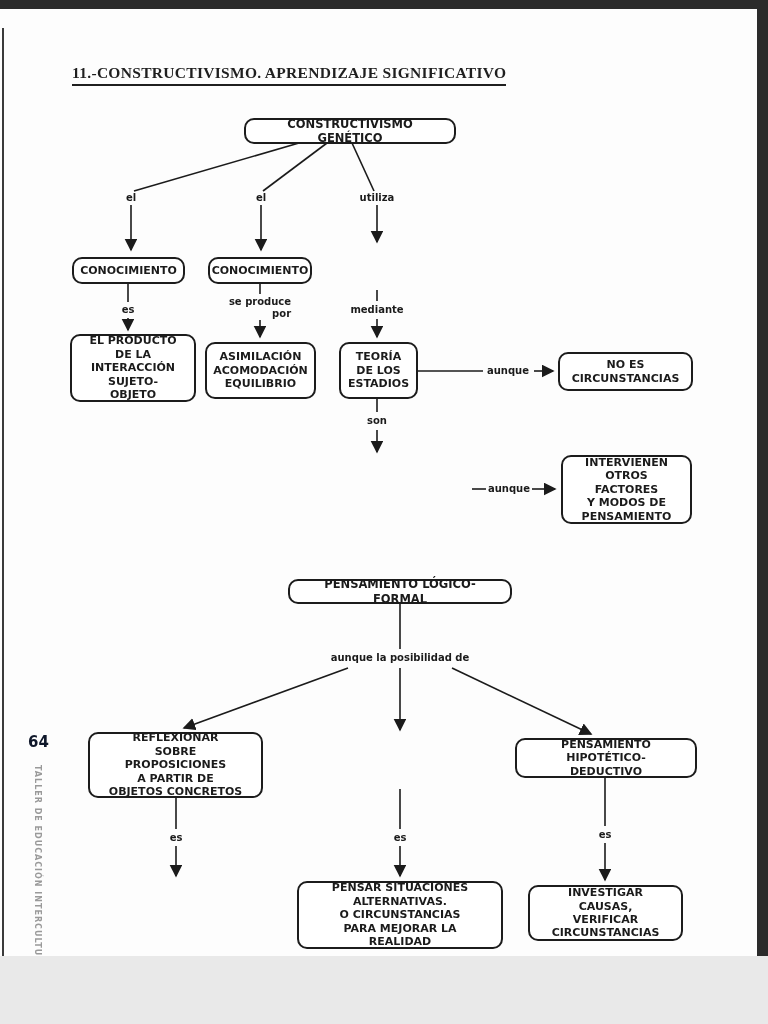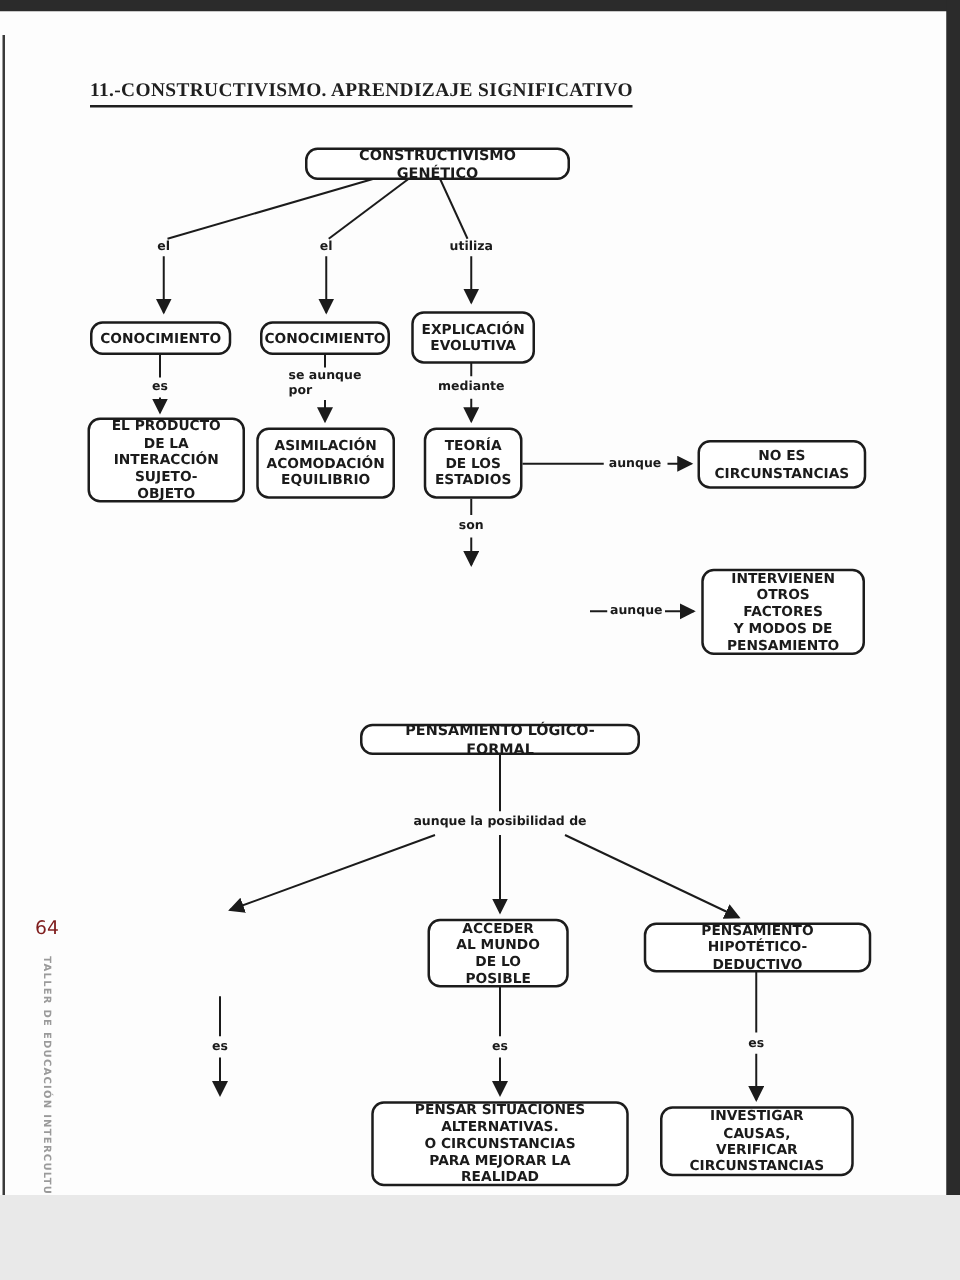--- a/index.html
+++ b/index.html
@@ -13,40 +13,40 @@
   .left-rule{position:absolute;left:2px;top:28px;width:2px;height:996px;background:#3a3a3a;}
   .bottom-tick{position:absolute;left:62px;top:1003px;width:2px;height:21px;background:#1b1b1b;}
   .green-dot{position:absolute;left:36px;top:1006px;width:11px;height:11px;border-radius:50%;background:#4caf50;}
 
   .doc-title{
     position:absolute;left:72px;top:64px;
     font-family:"Liberation Serif","DejaVu Serif",serif;
     font-weight:bold;font-size:15.5px;letter-spacing:.3px;color:#1f1f1f;
     border-bottom:2px solid #1f1f1f;padding-bottom:2px;white-space:nowrap;
   }
-  .page-num{position:absolute;left:28px;top:733px;font-size:15px;font-weight:normal;color:#7f1d1d;}
+  .page-num{position:absolute;left:28px;top:733px;font-size:15px;font-weight:bold;color:#0f172a;}
   .side-vertical{
     position:absolute;left:33px;top:765px;height:232px;
     writing-mode:vertical-lr;font-size:8px;font-weight:600;
     letter-spacing:1px;color:#9a9a9a;white-space:nowrap;
   }
 
   
   .node{
     position:absolute;box-sizing:border-box;background:#fff;
     border:2px solid #1c1c1c;border-radius:10px;
     display:flex;align-items:center;justify-content:center;text-align:center;
     font-weight:bold;font-size:11px;line-height:1.22;color:#1b1b1b;
     white-space:pre-line;padding:2px 16px;
   }
   .node.hdr{font-size:11.5px;}
   .lbl{
     position:absolute;transform:translate(-50%,-50%);
     font-weight:bold;font-size:10px;line-height:1.15;color:#1b1b1b;
-    text-align:left;white-space:pre-line;background:#fdfdfd;padding:0 2px;
+    text-align:right;white-space:pre-line;background:#fdfdfd;padding:0 2px;
   }
   svg.wires{position:absolute;left:0;top:0;pointer-events:none;}
 </style>
 </head>
 <body>
 
 <div class="page">
 
   <div class="top-bar"></div>
   <div class="right-bar"></div>
@@ -106,25 +106,23 @@
   </svg>
 
   <div class="node hdr" style="left:244px;top:118px;width:212px;height:26px">CONSTRUCTIVISMO GENÉTICO</div>
 
   <div class="lbl" style="left:131px;top:198px">el</div>
   <div class="lbl" style="left:261px;top:198px">el</div>
   <div class="lbl" style="left:377px;top:198px">utiliza</div>
 
   <div class="node" style="left:72px;top:257px;width:113px;height:27px">CONOCIMIENTO</div>
   <div class="node" style="left:208px;top:257px;width:104px;height:27px">CONOCIMIENTO</div>
-  <div class="node" style="left:329px;top:249px;width:99px;height:42px">EXPLICACIÓN
-EVOLUTIVA</div>
 
   <div class="lbl" style="left:128px;top:310px">es</div>
-  <div class="lbl" style="left:260px;top:307px">se aunque
+  <div class="lbl" style="left:260px;top:307px">se produce
 por</div>
   <div class="lbl" style="left:377px;top:310px">mediante</div>
 
   <div class="node" style="left:70px;top:334px;width:126px;height:68px">EL PRODUCTO
 DE LA
 INTERACCIÓN
 SUJETO-OBJETO</div>
   <div class="node" style="left:205px;top:342px;width:111px;height:57px">ASIMILACIÓN
 ACOMODACIÓN
 EQUILIBRIO</div>
@@ -141,23 +139,24 @@
   <div class="lbl" style="left:509px;top:489px">aunque</div>
   <div class="node" style="left:561px;top:455px;width:131px;height:69px">INTERVIENEN
 OTROS FACTORES
 Y MODOS DE
 PENSAMIENTO</div>
 
   <div class="node hdr" style="left:288px;top:579px;width:224px;height:25px">PENSAMIENTO LÓGICO-FORMAL</div>
 
   <div class="lbl" style="left:400px;top:658px">aunque la posibilidad de</div>
 
-  <div class="node" style="left:342px;top:735px;width:113px;height:55px">ACCEDER
-AL MUNDO
-DE LO POSIBLE</div>
+  <div class="node" style="left:88px;top:732px;width:175px;height:66px">REFLEXIONAR
+SOBRE PROPOSICIONES
+A PARTIR DE
+OBJETOS CONCRETOS</div>
   <div class="node" style="left:515px;top:738px;width:182px;height:40px">PENSAMIENTO
 HIPOTÉTICO-DEDUCTIVO</div>
 
   <div class="lbl" style="left:176px;top:838px">es</div>
   <div class="lbl" style="left:400px;top:838px">es</div>
   <div class="lbl" style="left:605px;top:835px">es</div>
 
   <div class="node" style="left:297px;top:881px;width:206px;height:68px">PENSAR SITUACIONES
 ALTERNATIVAS.
 O CIRCUNSTANCIAS

